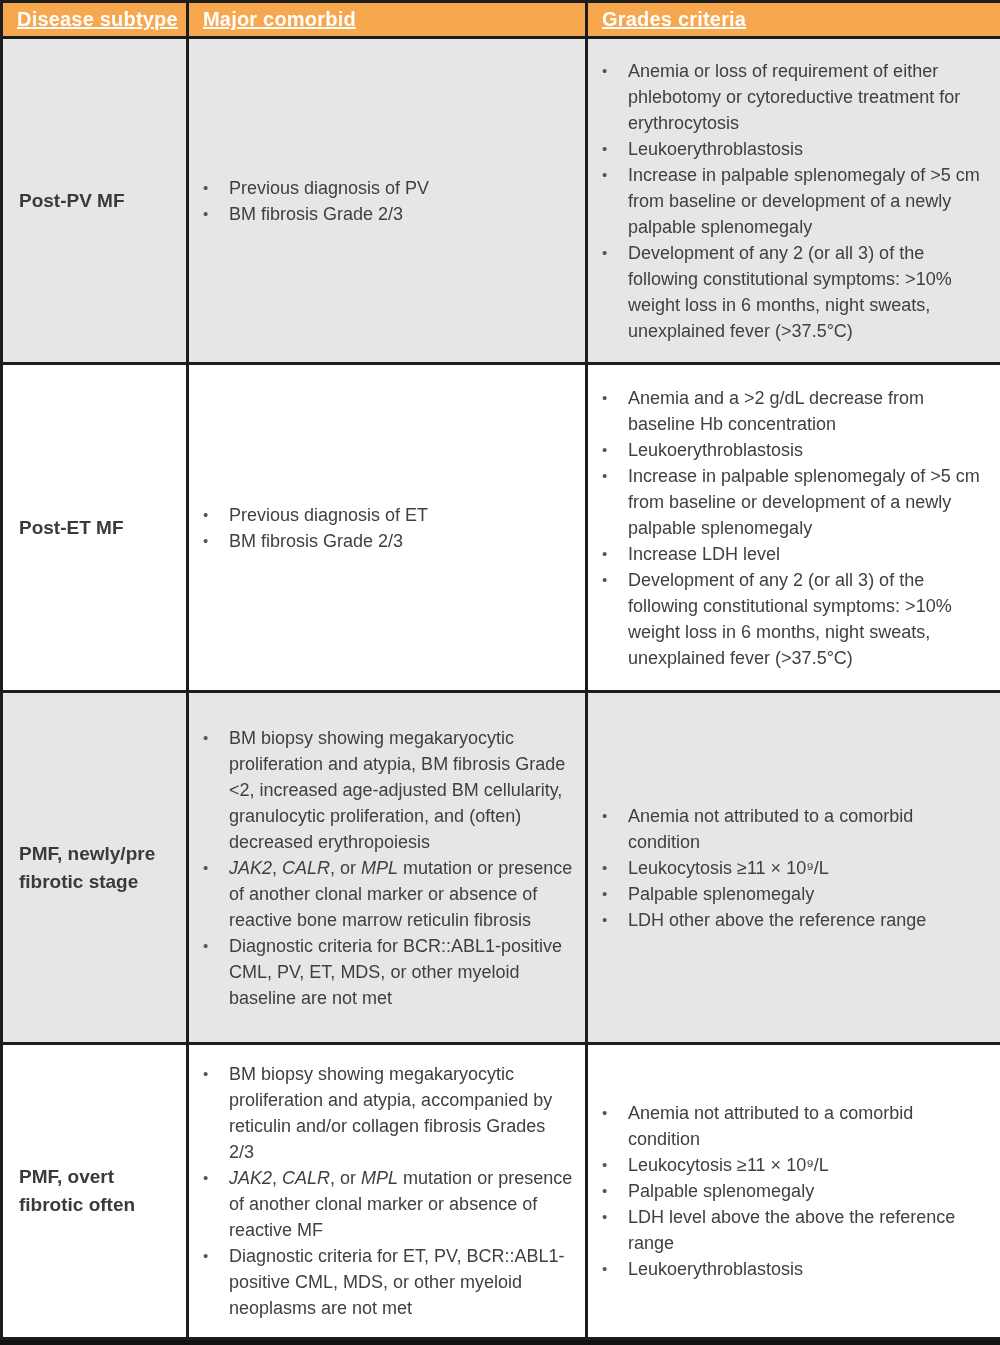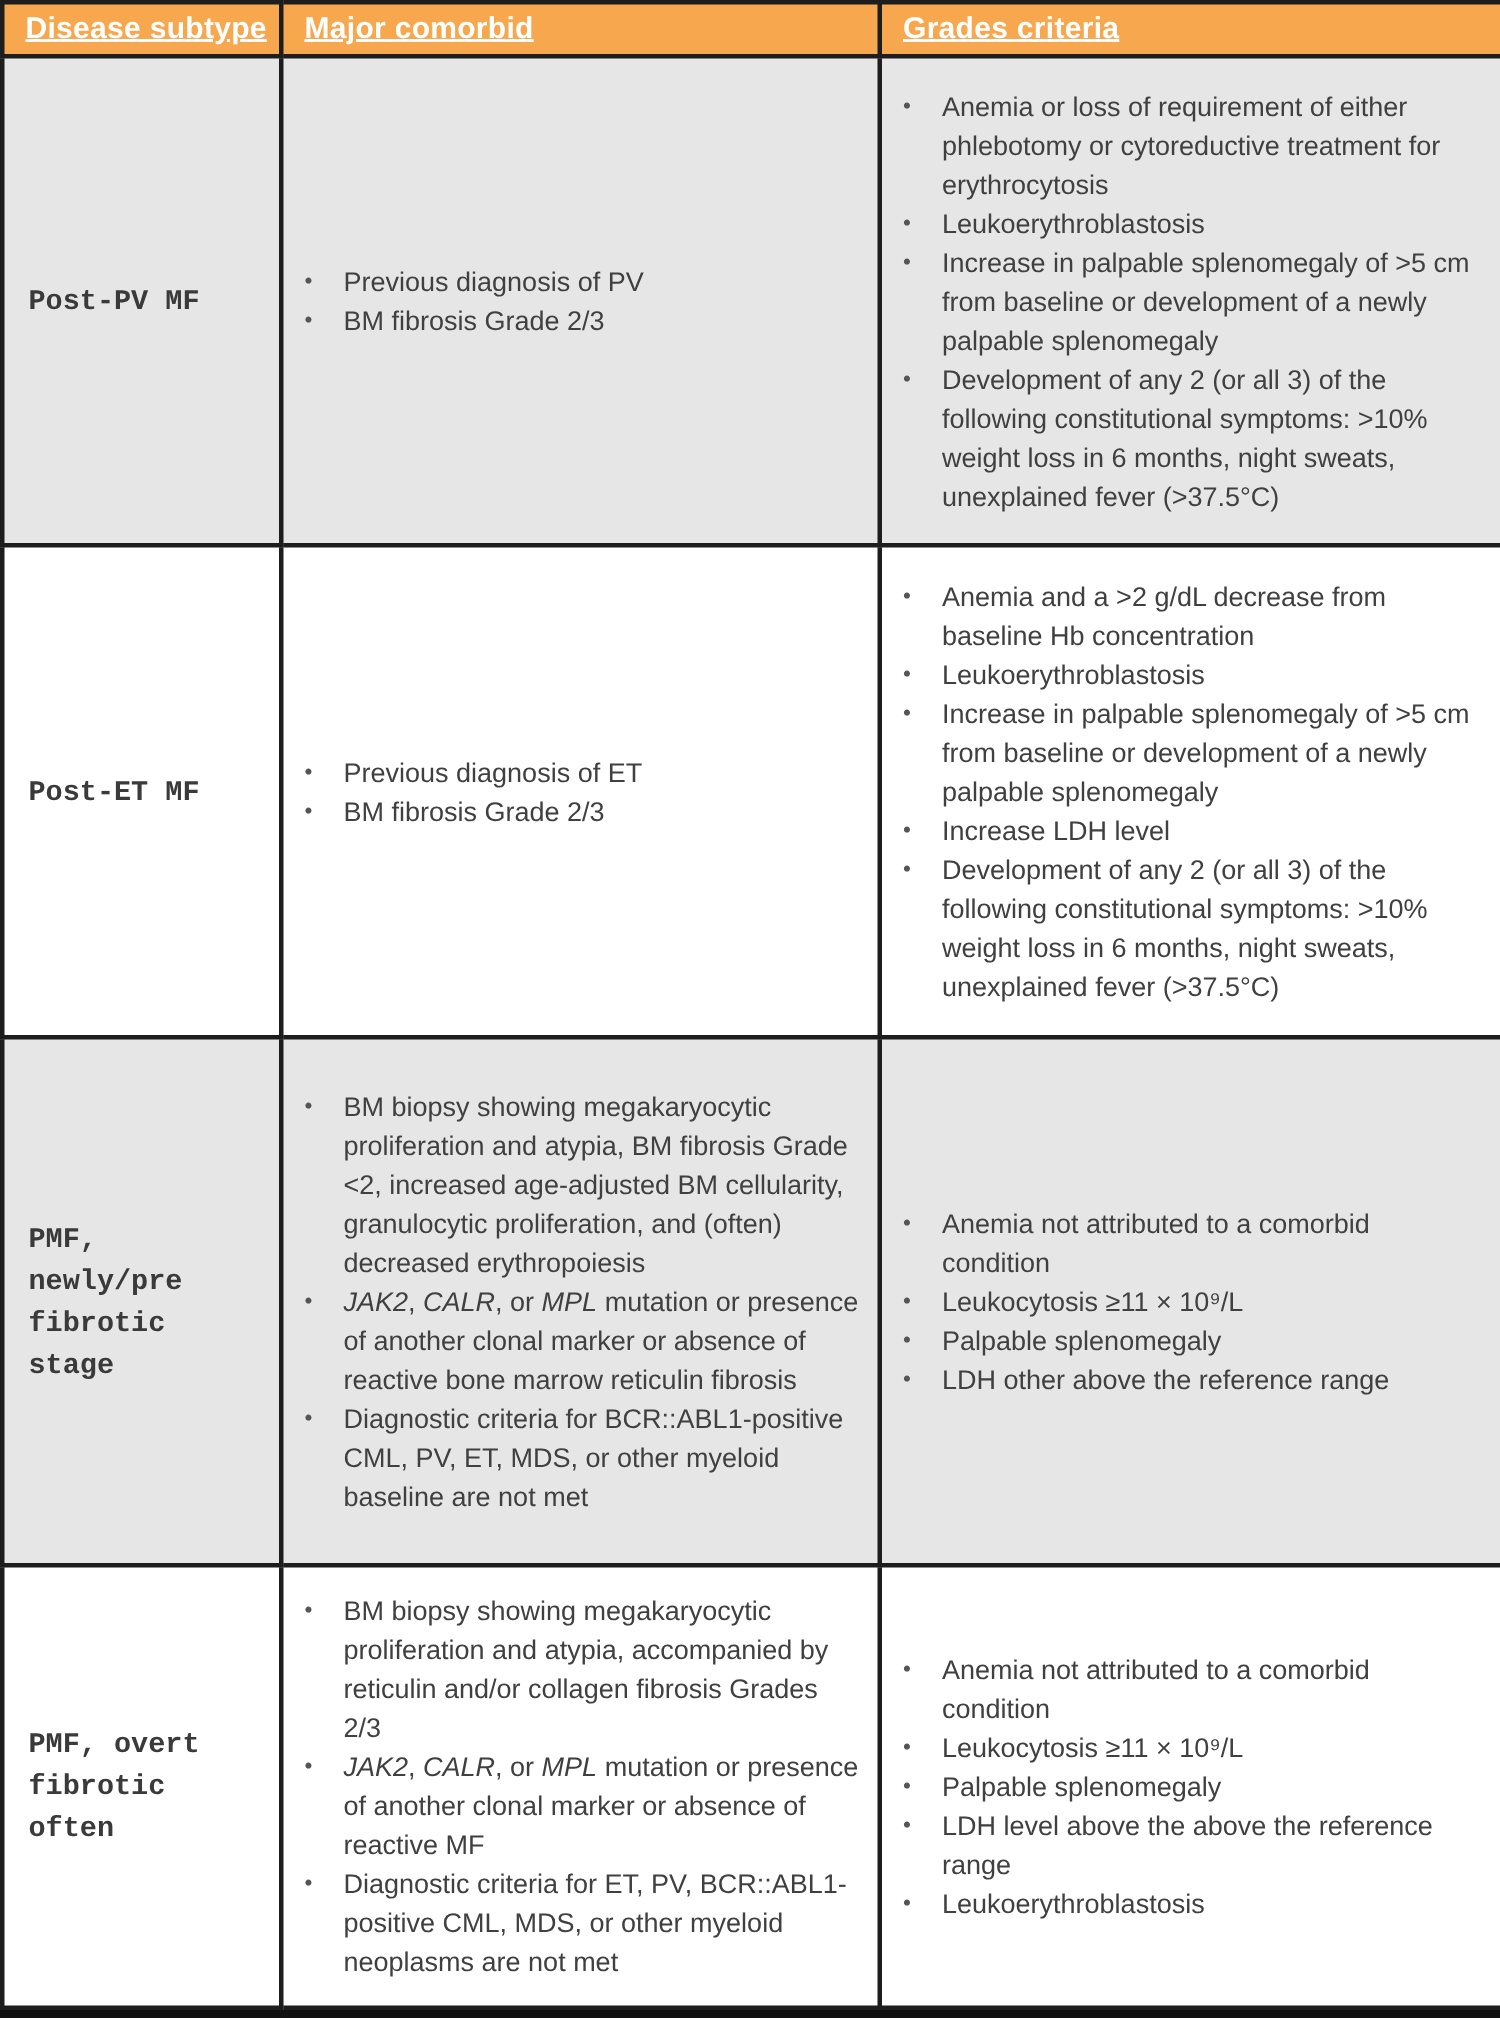--- a/index.html
+++ b/index.html
@@ -52,21 +52,20 @@
   tbody tr:nth-child(1){height:326px;}
   tbody tr:nth-child(2){height:328px;}
   tbody tr:nth-child(3){height:352px;}
   tbody tr:nth-child(4){height:295px;}
   td.subtype-cell{
     font-weight:bold;
     font-size:19px;
     color:var(--subtype-text);
     padding:8px 10px 8px 16px;
     line-height:28px;
-    font-family:Liberation Mono, monospace;
   }
   td.criteria-cell{
     padding:8px 10px 8px 0;
     font-size:18px;
     line-height:26px;
   }
   ul.bullets{
     list-style:none;
     margin:0;
     padding:0;

